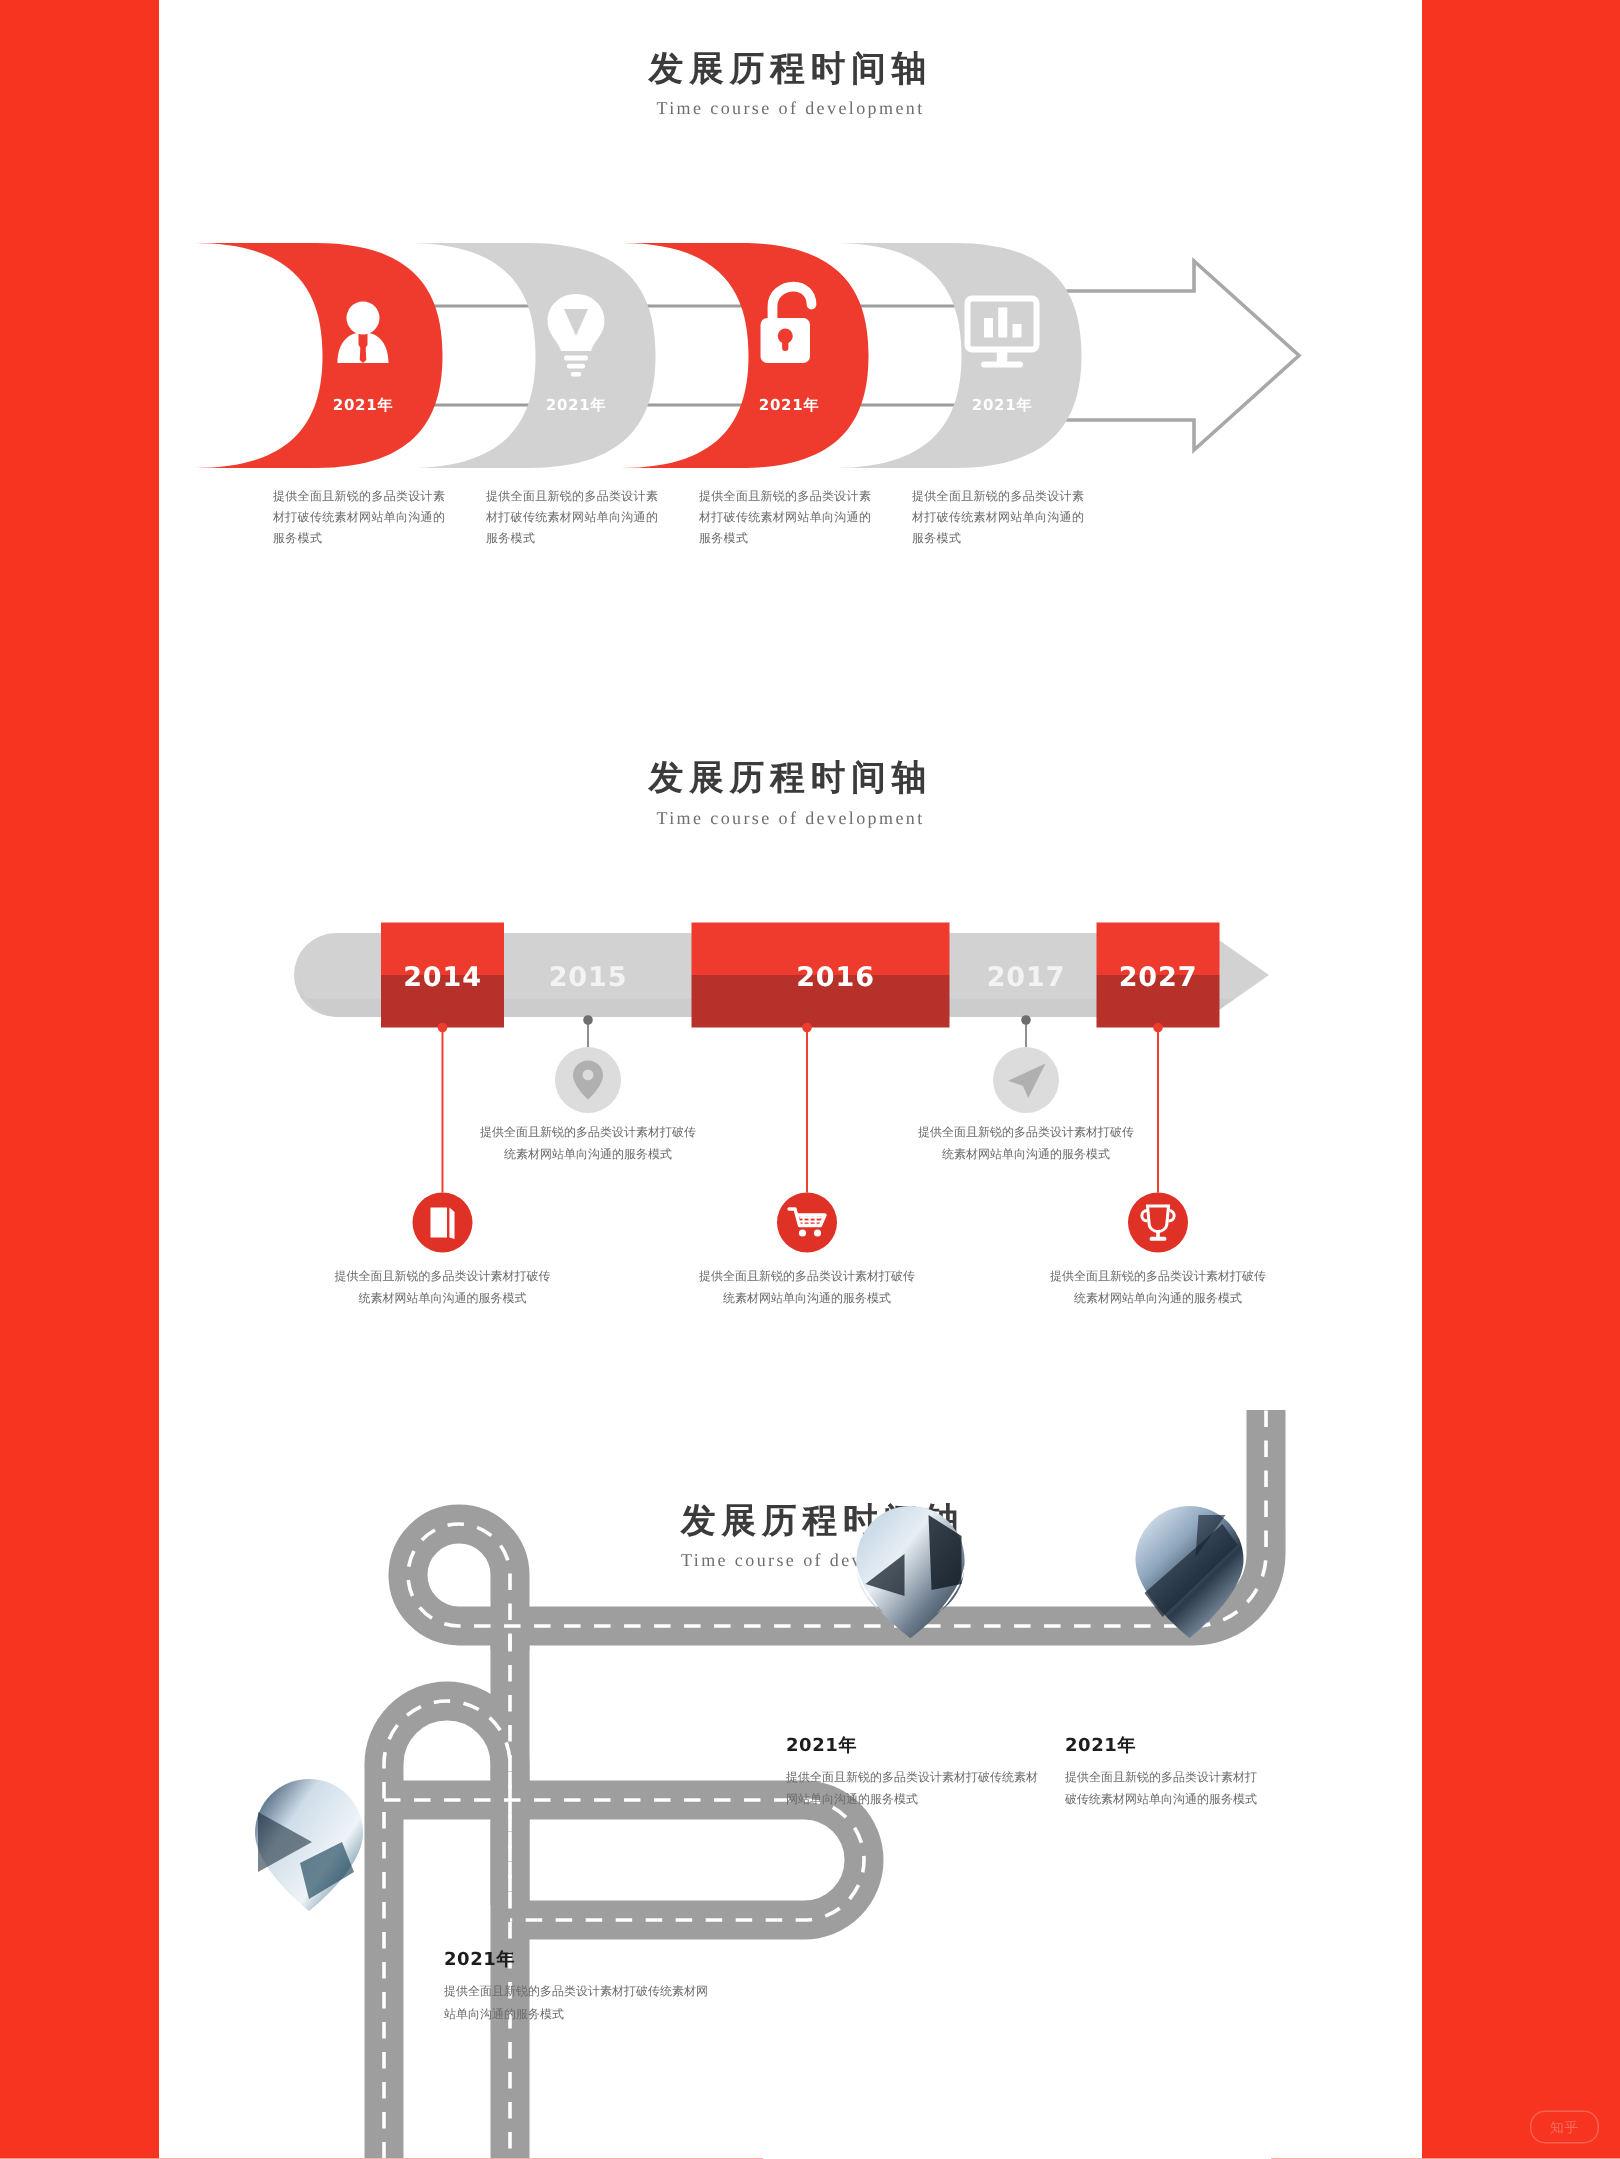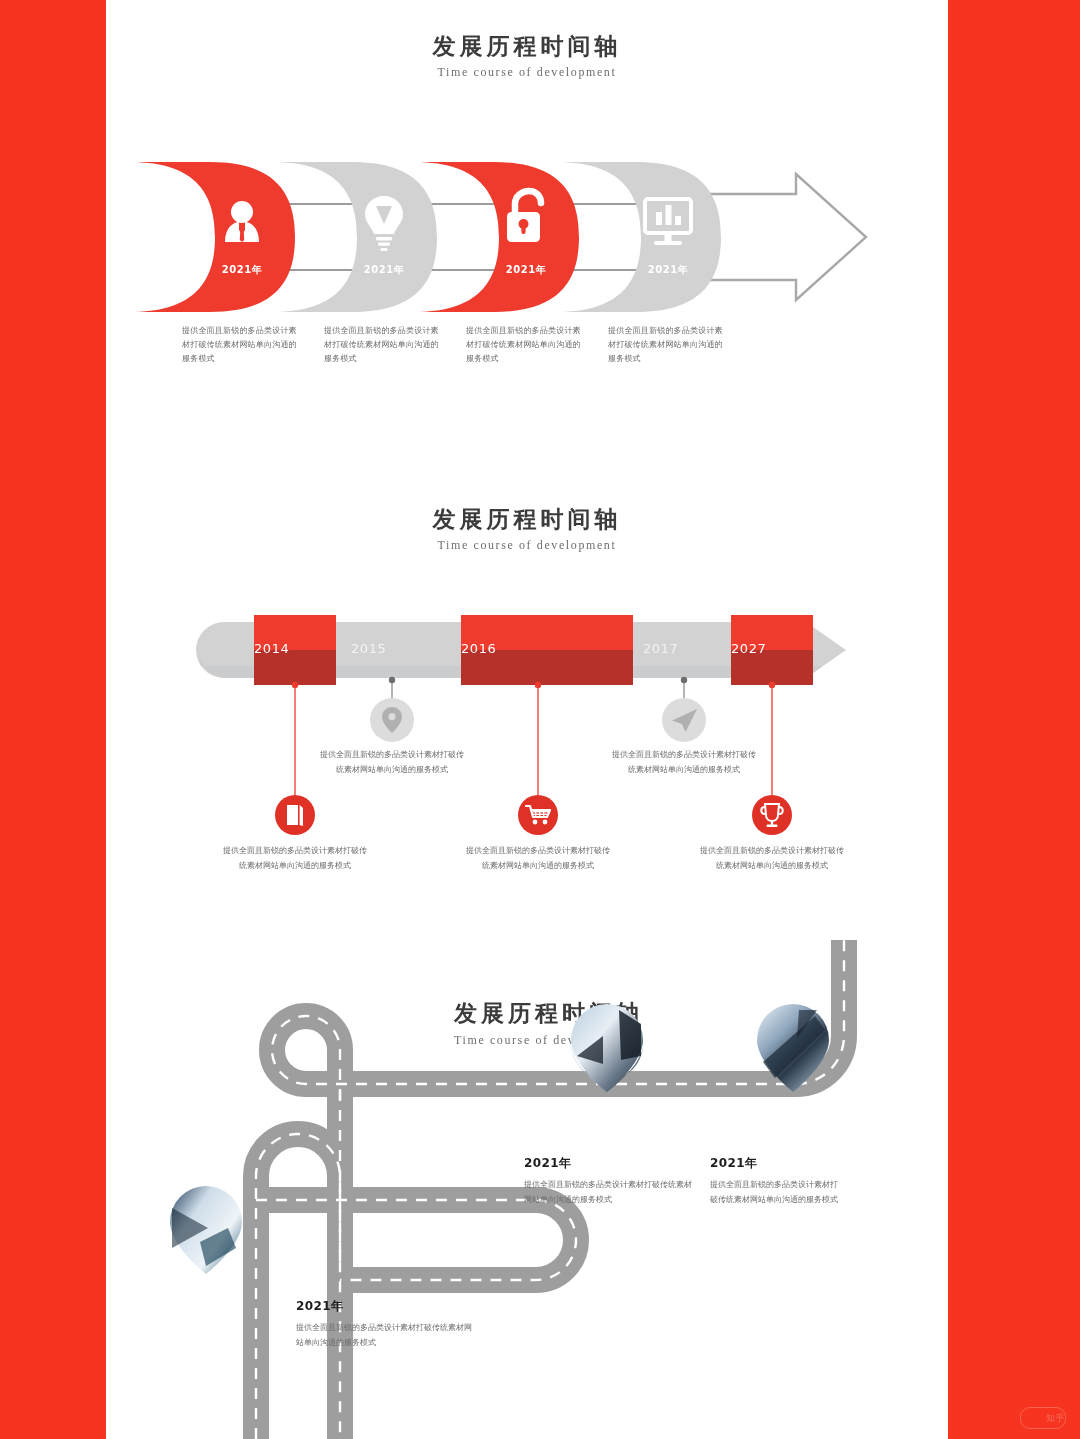--- a/index.html
+++ b/index.html
@@ -15,21 +15,21 @@
     left:106px; top:0;
     width:842px; height:1439px;
     background:#FFFFFF;
     overflow:hidden;
   }
   .watermark{
     position:absolute; right:14px; bottom:10px;
     width:44px;height:20px;border-radius:10px;
     border:1px solid rgba(255,255,255,.22);
     color:rgba(255,255,255,.28);
-    font-size:9px;line-height:20px;text-align:right;
+    font-size:9px;line-height:20px;text-align:center;
     letter-spacing:.5px;
   }
 
   
   .sec-title{ text-align:center; }
   .sec-title .cn{
     font-size:23px; letter-spacing:4px; color:#3b3b3b;
     font-weight:600; line-height:1.25;
     font-family:"DejaVu Sans",sans-serif;
   }
@@ -53,22 +53,23 @@
     width:120px; font-size:8px; line-height:1.75; color:#6a6a6a;
     letter-spacing:.2px;
     font-family:"DejaVu Sans",sans-serif;
   }
 
   
   #section2{ position:absolute; left:0; top:505px; width:842px; height:420px; }
   #section2 .sec-title{ width:842px; }
   .bar-wrap{ position:absolute; left:0; top:105px; width:842px; height:300px; }
   .bar-year{
-    position:absolute; color:#fff; font-size:13px; font-weight:normal;
+    position:absolute; color:#fff; font-size:18px; font-weight:bold;
     letter-spacing:.6px; font-family:"DejaVu Sans",sans-serif;
+    text-align:center;
   }
   .node-desc{
     position:absolute; font-size:8px; line-height:1.85; color:#6a6a6a;
     text-align:center; width:150px;
     font-family:"DejaVu Sans",sans-serif;
   }
 
   
   #section3{ position:absolute; left:0; top:940px; width:842px; height:499px; }
   .road-title{ position:absolute; left:348px; top:58px; text-align:left; }

